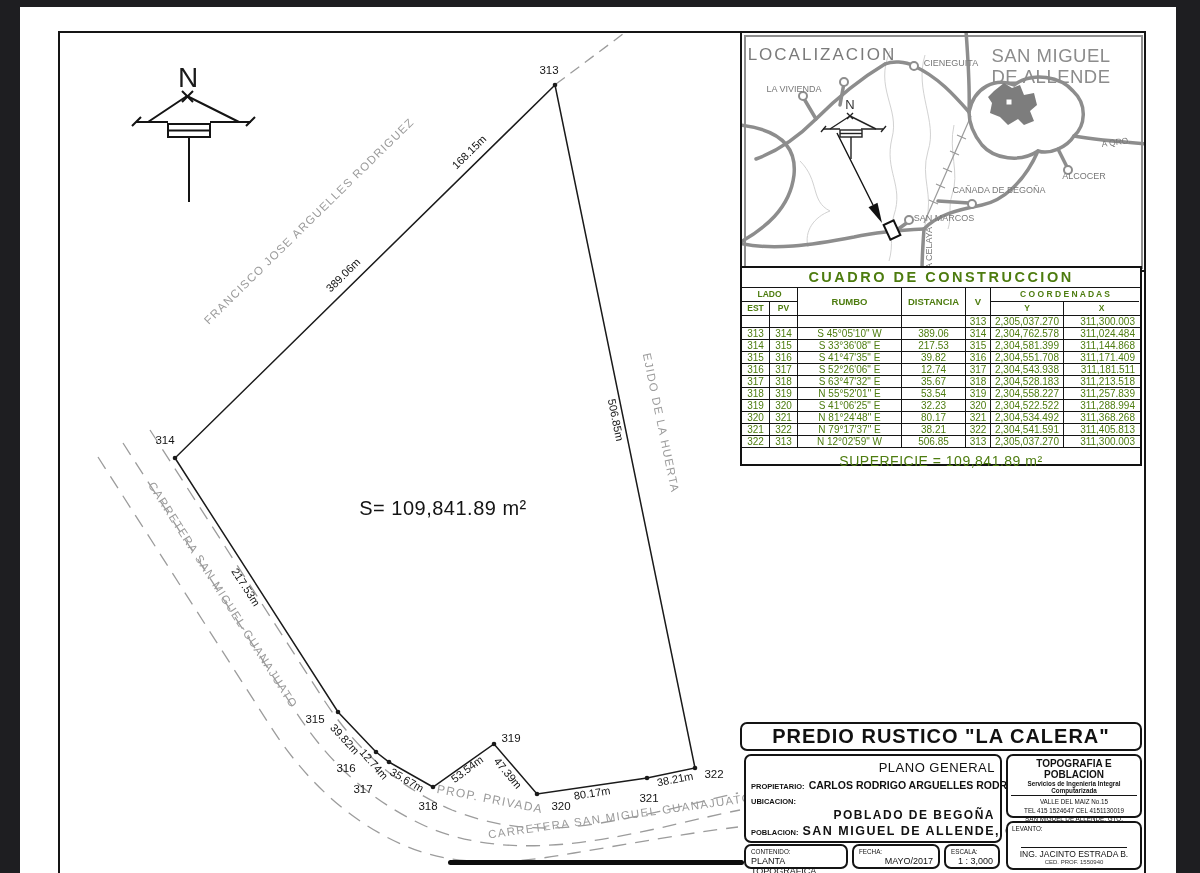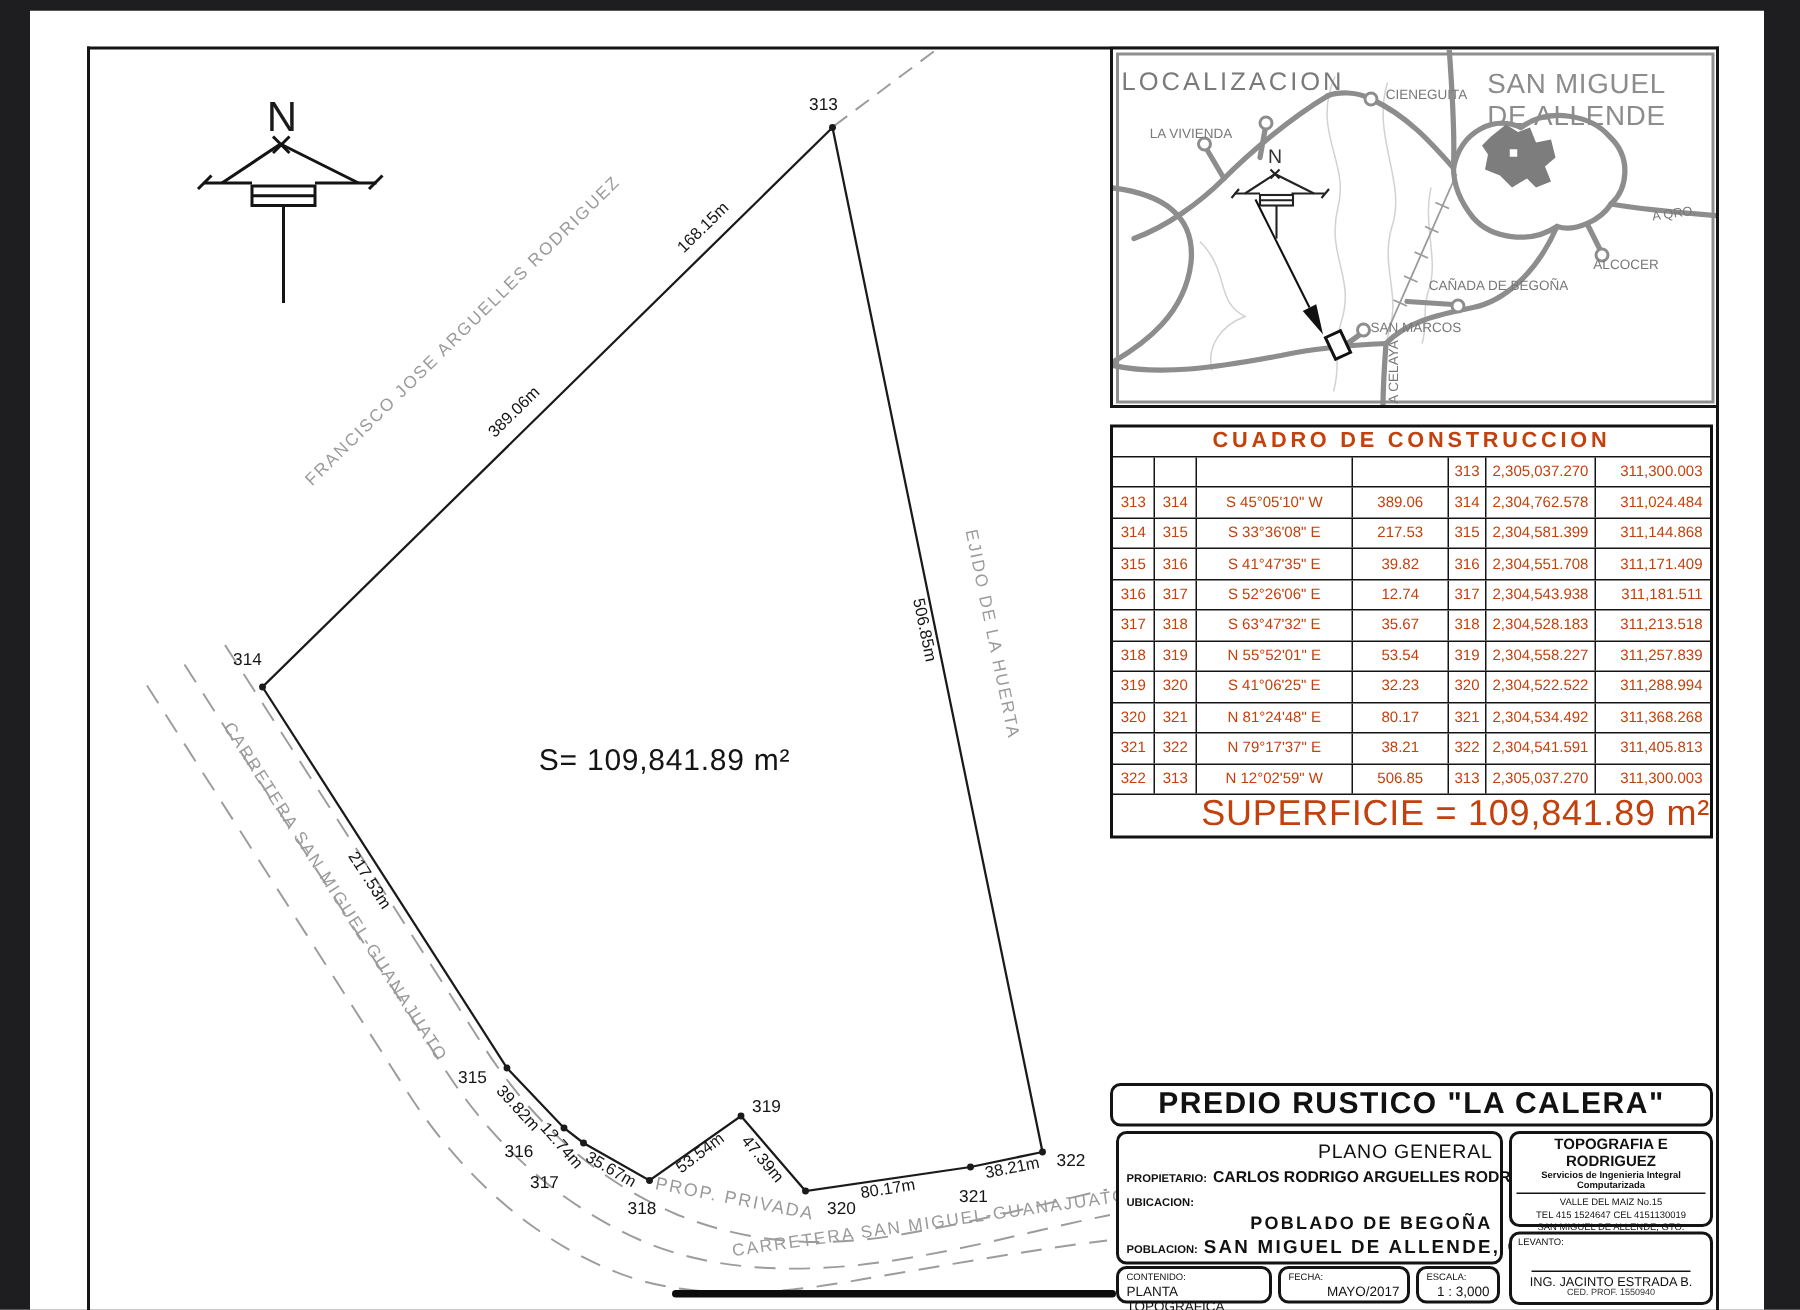--- a/index.html
+++ b/index.html
@@ -20,39 +20,39 @@
   
   .locmap{position:absolute;left:740px;top:31px;width:402px;height:237px;background:#fff;
     border:2.5px solid #151515;overflow:hidden;}
   .locmap-liner{position:absolute;inset:1.5px;border:2px solid #8f8f8f;}
   .mlbl{position:absolute;white-space:nowrap;transform:translate(-50%,-50%) rotate(var(--r,0deg));
     color:#787878;font-size:9px;}
   .mtitle{font-size:17px;letter-spacing:2px;color:#7a7a7a;}
   .mcity{font-size:18.5px;line-height:21px;color:#8c8c8c;text-align:center;letter-spacing:.5px;}
   .mN{font-size:13px;color:#333;}
   
-  .ctable{position:absolute;left:740px;top:283px;width:402px;height:276px;background:#fff;
-    border:2.6px solid #121212;box-sizing:border-box;display:flex;flex-direction:column;color:#c2410c;}
+  .ctable{position:absolute;left:740px;top:266px;width:402px;height:200px;background:#fff;
+    border:2.6px solid #121212;box-sizing:border-box;display:flex;flex-direction:column;color:#4d7c0f;}
   .ct-title{height:19px;line-height:19px;text-align:center;font-weight:bold;font-size:14.5px;
     letter-spacing:2.5px;border-bottom:1.8px solid #141414;}
   .ct-head{display:flex;border-bottom:1.8px solid #141414;height:27px;}
   .ct-hcol{display:flex;flex-direction:column;border-right:1.4px solid #141414;box-sizing:border-box;}
   .ct-h1{height:13px;line-height:13px;text-align:center;font-weight:bold;font-size:8.5px;
     border-bottom:1.2px solid #141414;}
   .ct-h2{display:flex;flex:1;}
   .ct-h2 div{line-height:13px;text-align:center;font-weight:bold;font-size:8.5px;box-sizing:border-box;}
   .ct-hmid{border-right:1.4px solid #141414;display:flex;align-items:center;justify-content:center;
     font-weight:bold;font-size:9.5px;box-sizing:border-box;}
   .ct-body{flex:1;display:flex;flex-direction:column;}
   .ct-row{display:flex;flex:1;border-bottom:1.3px solid #141414;}
   .ct-cell{font-size:10px;display:flex;align-items:center;justify-content:center;
     box-sizing:border-box;border-right:1.3px solid #141414;overflow:hidden;}
   .c-est{width:28px;}.c-pv{width:28px;}.c-rumbo{width:104px;}.c-dist{width:64px;}
   .c-v{width:25px;}.c-y{width:73px;}.c-x{width:75px;border-right:none;justify-content:flex-end;padding-right:4px;}
-  .ct-sup{height:27px;line-height:26px;text-align:right;font-size:24px;letter-spacing:.5px;}
+  .ct-sup{height:27px;line-height:26px;text-align:center;font-size:14px;letter-spacing:.5px;}
   
   .tb{position:absolute;background:#fff;border:2px solid #141414;border-radius:7px;
     box-sizing:border-box;color:#111;}
   .tb-predio{left:740px;top:722px;width:402px;height:29px;display:flex;align-items:center;
     justify-content:center;font-size:20px;font-weight:bold;letter-spacing:1px;}
   .tb-plano{left:744px;top:754px;width:258px;height:89px;padding:3px 5px;}
   .tb-plano .big{font-size:13px;text-align:right;letter-spacing:.5px;margin-top:1px;}
   .tb-row{display:flex;align-items:baseline;margin-top:4px;}
   .tb-sm{font-size:7.5px;font-weight:bold;flex:0 0 auto;margin-right:4px;}
   .tb-val{font-size:10.5px;font-weight:bold;white-space:nowrap;}
@@ -224,20 +224,39 @@
     <div class="mlbl" style="left:209px;top:30px">CIENEGUITA</div>
     <div class="mlbl" style="left:374px;top:109px;--r:-8deg;font-size:8.5px">A QRO.</div>
     <div class="mlbl" style="left:342px;top:143px">ALCOCER</div>
     <div class="mlbl" style="left:257px;top:157px">CAÑADA DE BEGOÑA</div>
     <div class="mlbl" style="left:202px;top:185px">SAN MARCOS</div>
     <div class="mlbl" style="left:187px;top:215px;--r:-90deg">A CELAYA</div>
   </div>
 
   <div class="ctable">
     <div class="ct-title">CUADRO DE CONSTRUCCION</div>
+    <div class="ct-head">
+      <div class="ct-hcol" style="width:56px">
+        <div class="ct-h1">LADO</div>
+        <div class="ct-h2">
+          <div style="width:28px;border-right:1.2px solid #141414">EST</div>
+          <div style="width:27px">PV</div>
+        </div>
+      </div>
+      <div class="ct-hmid" style="width:104px">RUMBO</div>
+      <div class="ct-hmid" style="width:64px">DISTANCIA</div>
+      <div class="ct-hmid" style="width:25px">V</div>
+      <div class="ct-hcol" style="width:148px;border-right:none">
+        <div class="ct-h1">C O O R D E N A D A S</div>
+        <div class="ct-h2">
+          <div style="width:73px;border-right:1.2px solid #141414">Y</div>
+          <div style="width:75px">X</div>
+        </div>
+      </div>
+    </div>
     <div class="ct-body" id="tbl-body">
         <div class="ct-row">
           <div class="ct-cell c-est"></div>
           <div class="ct-cell c-pv"></div>
           <div class="ct-cell c-rumbo"></div>
           <div class="ct-cell c-dist"></div>
           <div class="ct-cell c-v">313</div>
           <div class="ct-cell c-y">2,305,037.270</div>
           <div class="ct-cell c-x">311,300.003</div>
         </div>
@@ -349,21 +368,21 @@
     <div class="tb-row" style="justify-content:flex-end;margin-top:2px">
       <span class="tb-val2">POBLADO DE BEGOÑA</span>
     </div>
     <div class="tb-row" style="margin-top:2px">
       <span class="tb-sm">POBLACION:</span>
       <span class="tb-val2" style="font-size:12.5px">SAN MIGUEL DE ALLENDE, GTO.</span>
     </div>
   </div>
 
   <div class="tb tb-topo">
-    <div class="t1">TOPOGRAFIA E RODRIGUEZ</div>
+    <div class="t1">TOPOGRAFIA E POBLACION</div>
     <div class="t2">Servicios de Ingenieria Integral Computarizada</div>
     <div class="t3">VALLE DEL MAIZ No.15</div>
     <div class="t3">TEL 415 1524647    CEL 4151130019</div>
     <div class="t3">SAN MIGUEL DE ALLENDE, GTO.</div>
     <div class="t3">E-MAIL:  jacintoestrada@gmail.com</div>
   </div>
 
   <div class="tb tb-lev">
     <div class="l1">LEVANTO:</div>
     <div class="sig"></div>

